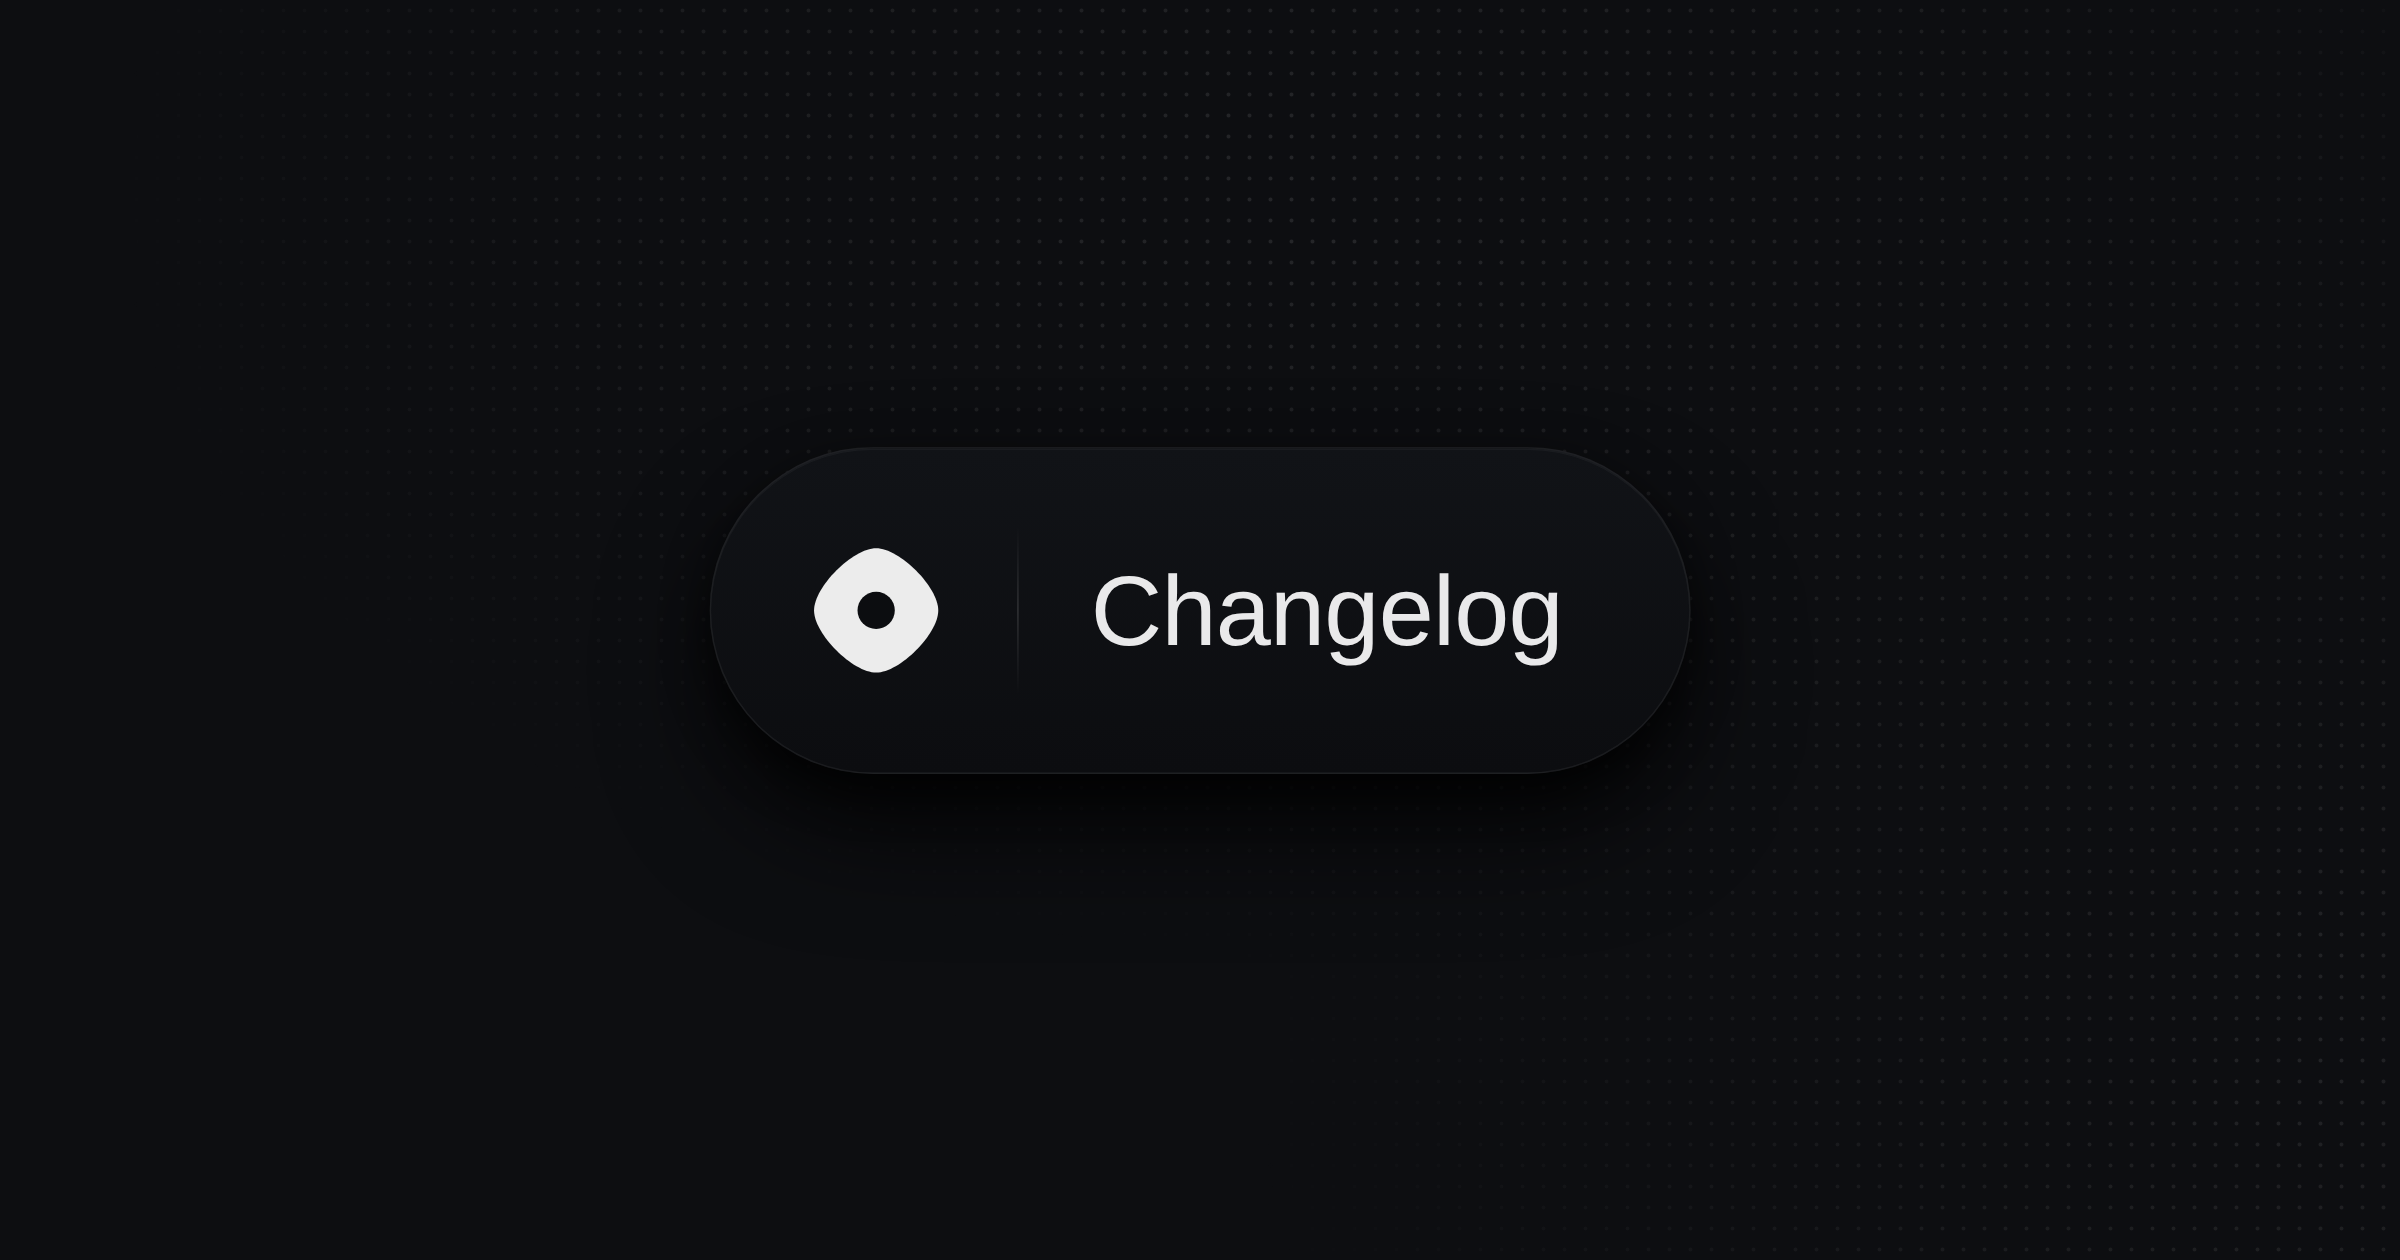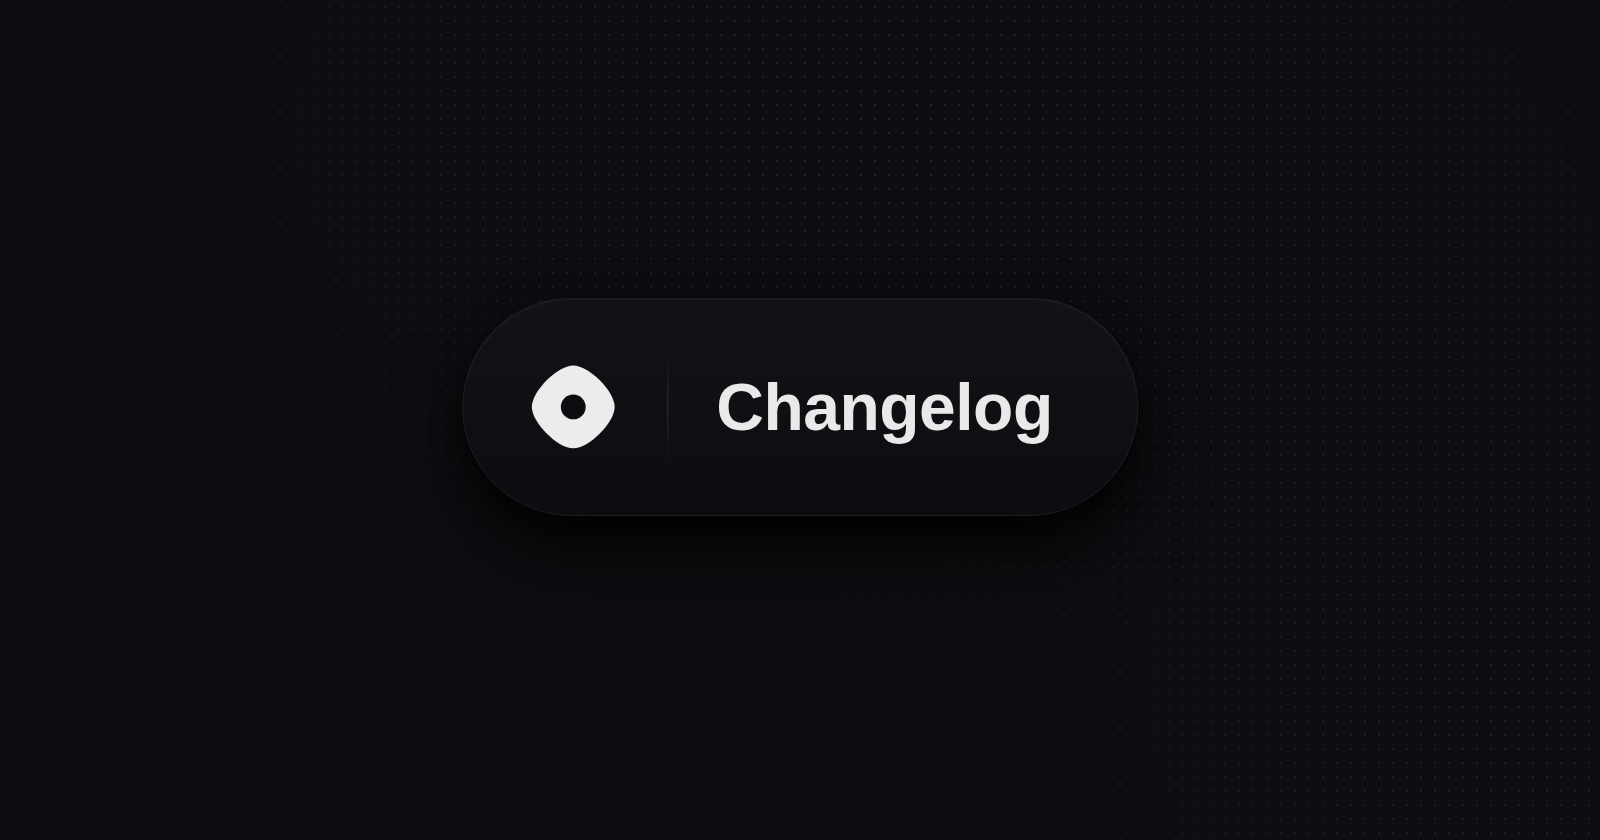--- a/index.html
+++ b/index.html
@@ -62,21 +62,21 @@
     background: linear-gradient(180deg,
       rgba(255,255,255,0) 0%,
       rgba(255,255,255,0.14) 50%,
       rgba(255,255,255,0) 100%);
     flex: 0 0 auto;
   }
 
   .title {
     color: #e9e9ea;
     font-size: 66px;
-    font-weight: 700;
+    font-weight: 400;
     letter-spacing: -0.5px;
     line-height: 1;
     white-space: nowrap;
   }
 </style>
 </head>
 <body>
 
 <div class="dots"></div>
 

